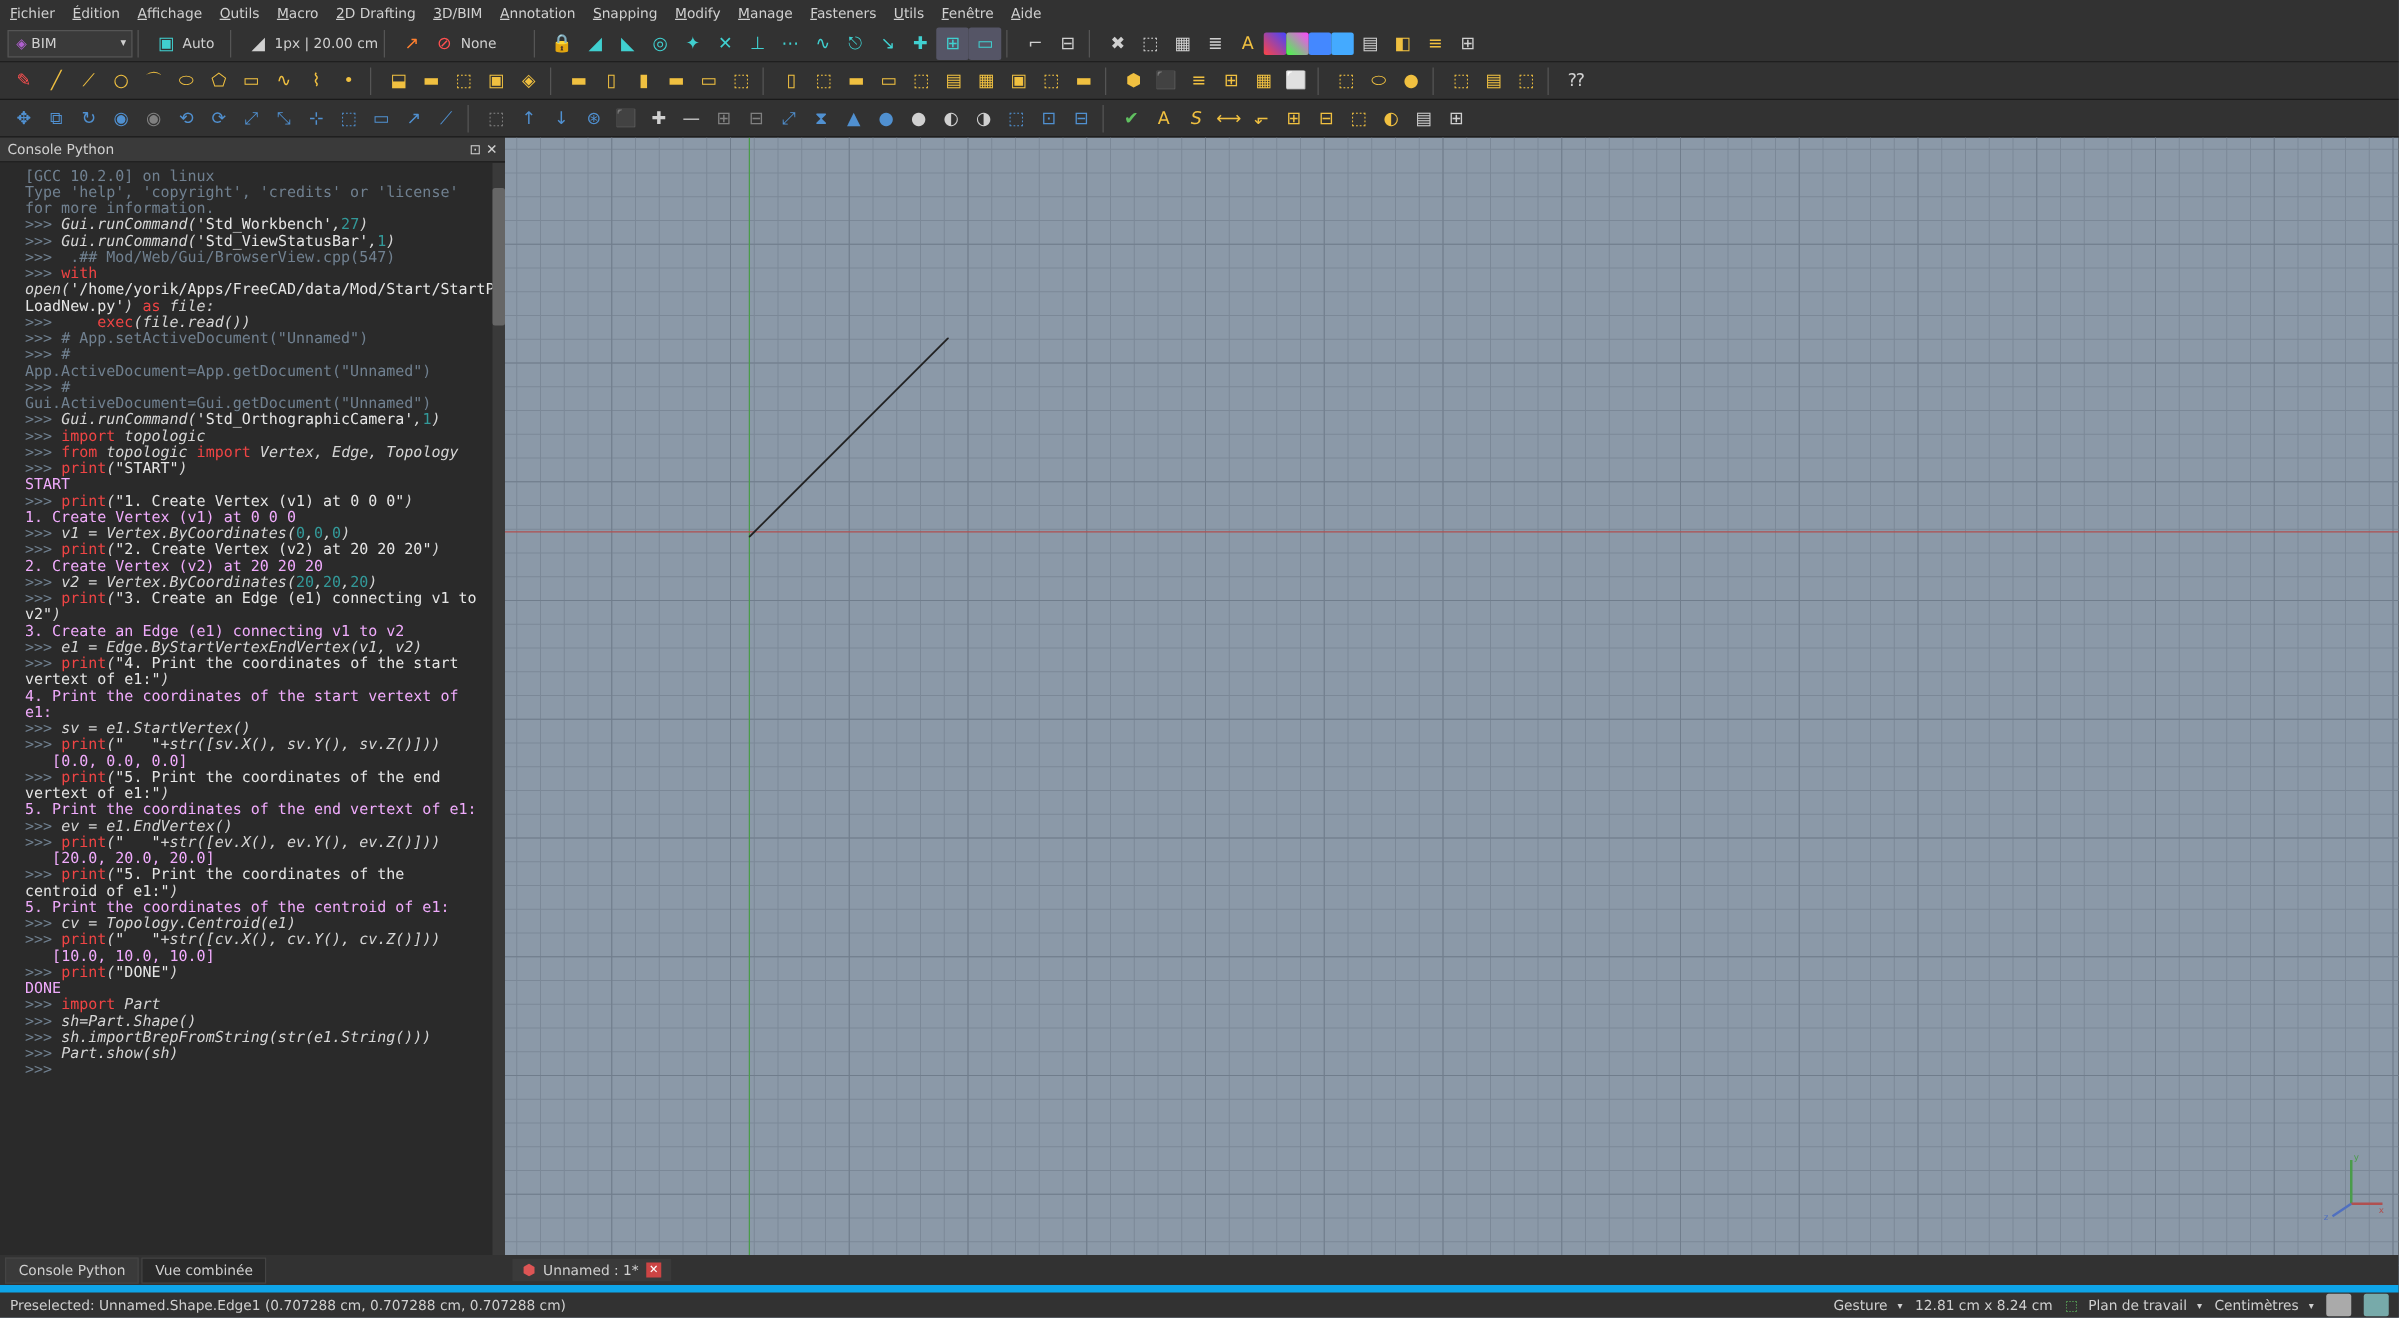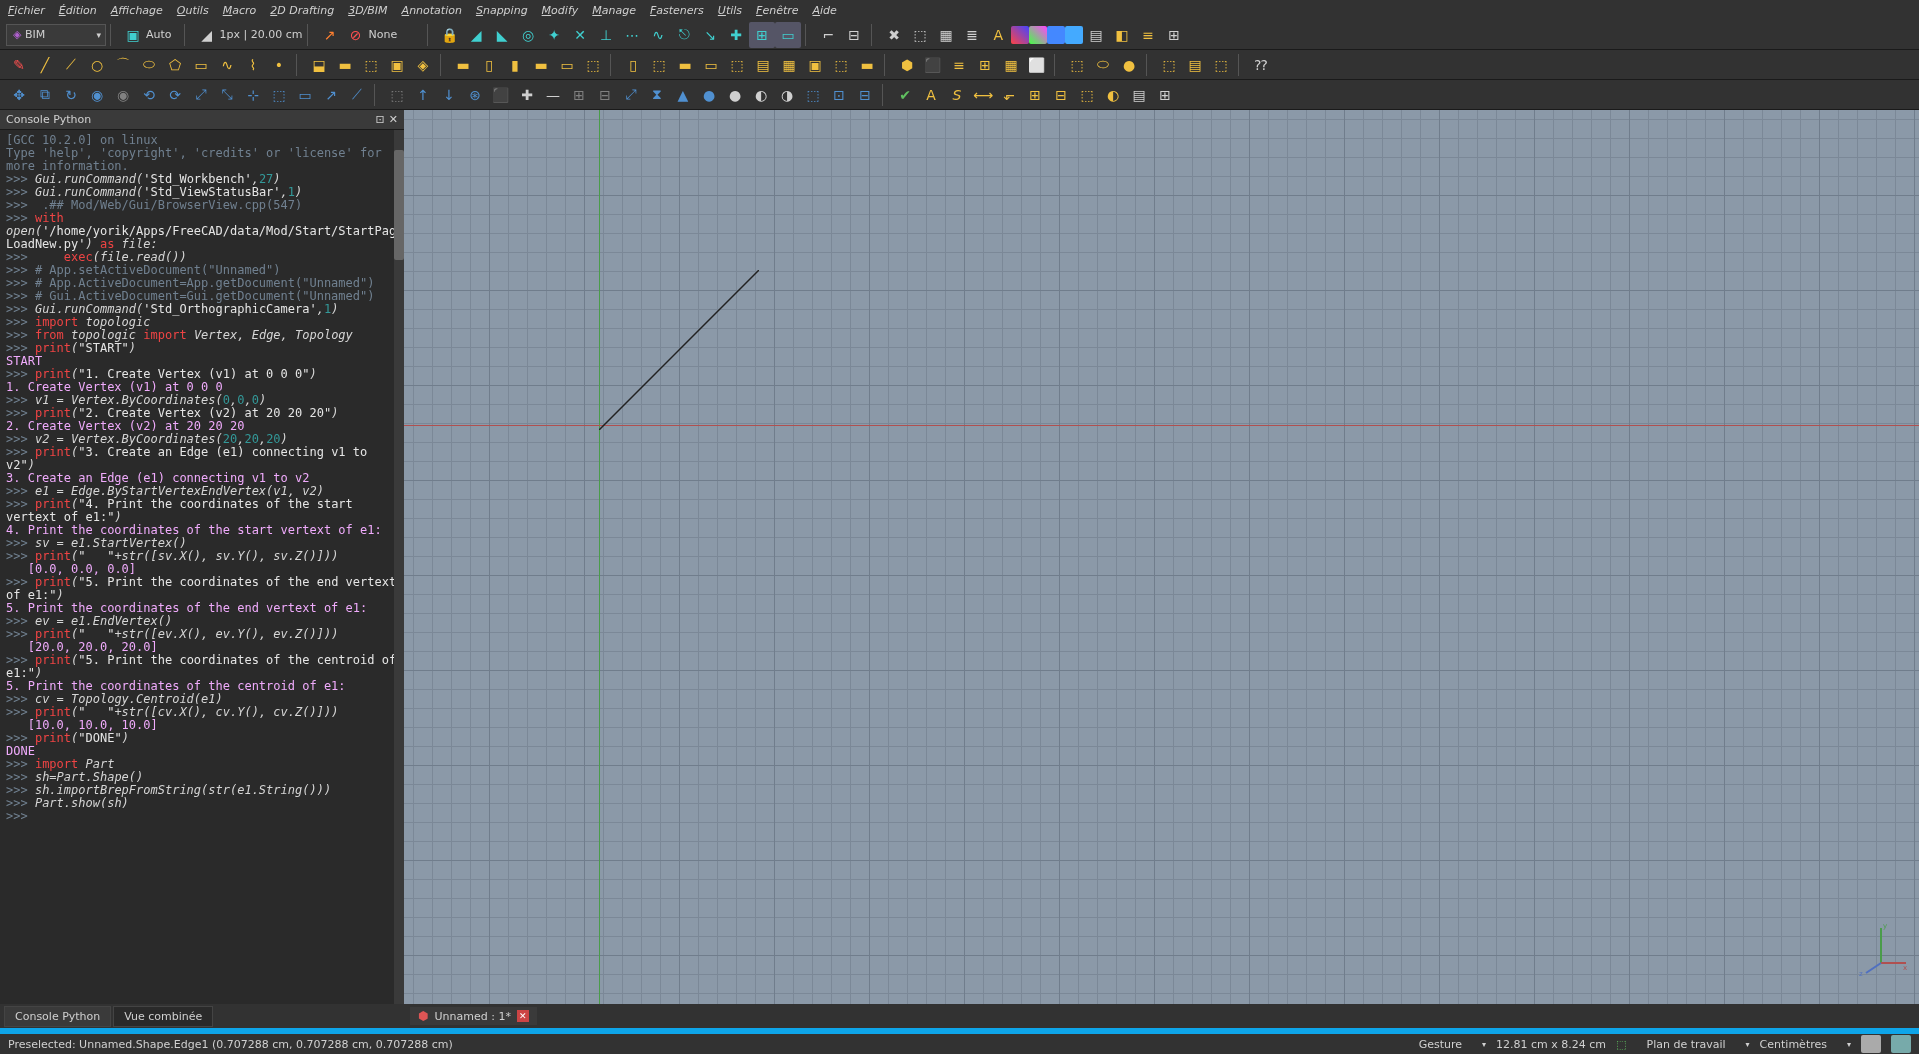--- a/index.html
+++ b/index.html
@@ -14,21 +14,20 @@
   display: flex;
   flex-direction: column;
 }
 .menubar {
   display: flex;
   background: #323232;
   padding: 2px 8px;
   gap: 14px;
   height: 20px;
   align-items: center;
-  font-style: italic;
 }
 .menubar span { cursor: default; }
 .menubar span u { text-decoration: underline; }
 .toolbar-row {
   display: flex;
   align-items: center;
   background: #323232;
   padding: 2px 6px;
   gap: 0;
   height: 30px;
@@ -69,21 +68,21 @@
   padding: 3px 6px;
   font-size: 11px;
   border-bottom: 1px solid #1a1a1a;
   display: flex;
   justify-content: space-between;
   align-items: center;
 }
 .panel-header-icons { display: flex; gap: 4px; }
 .console-body {
   flex: 1;
-  padding: 4px 6px;
+  padding: 4px 20px;
   font-family: "DejaVu Sans Mono", monospace;
   font-size: 12px;
   line-height: 13px;
   overflow-y: auto;
   background: #2a2a2a;
   white-space: pre-wrap;
   position: relative;
 }
 .scroll-track { position: absolute; right: 0; top: 0; width: 10px; height: 100%; background: #3a3a3a; }
 .scroll-thumb { position: absolute; right: 0; top: 20px; width: 10px; height: 110px; background: #666; border-radius: 2px; }
@@ -160,21 +159,21 @@
 .statusbar {
   height: 26px;
   background: #323232;
   display: flex;
   align-items: center;
   padding: 0 8px;
   border-top: 6px solid #0ea5e9;
   justify-content: space-between;
 }
 .status-right { display: flex; align-items: center; gap: 10px; }
-.status-item { display: flex; align-items: center; gap: 20px; }
+.status-item { display: flex; align-items: center; gap: 8px; }
 .status-icon-btn { width: 20px; height: 18px; background: #aaa; border-radius: 2px; }
 
 
 .ic-red { color: #ff5050; }
 .ic-cyan { color: #40d0d0; }
 .ic-yellow { color: #f0c040; }
 .ic-green { color: #60c060; }
 .ic-blue { color: #5090d0; }
 .ic-orange { color: #ff8030; }
 .ic-white { color: #d0d0d0; }

